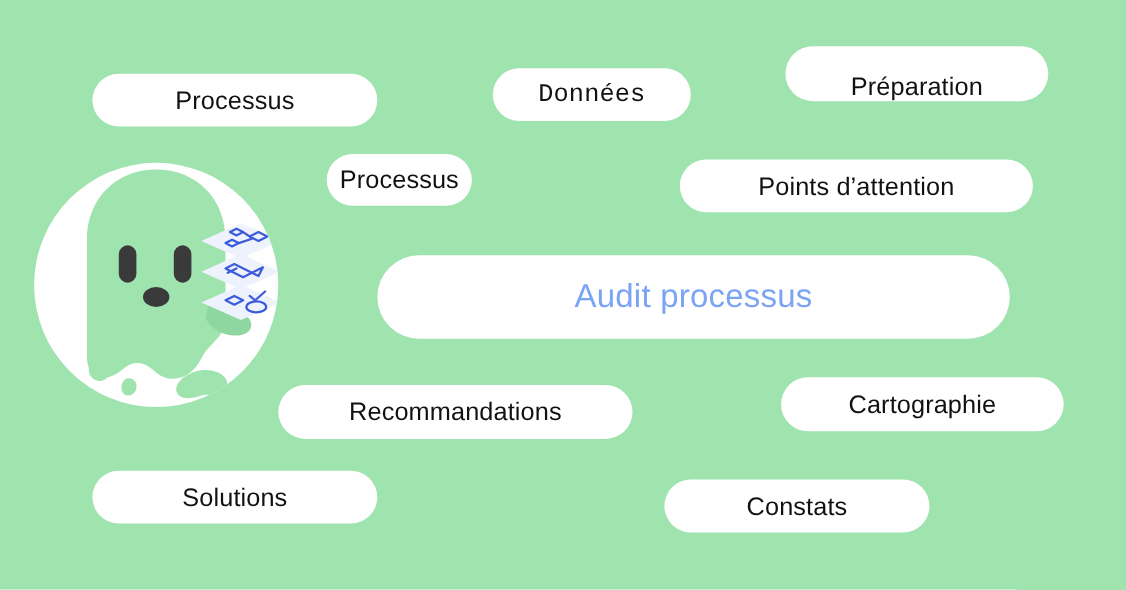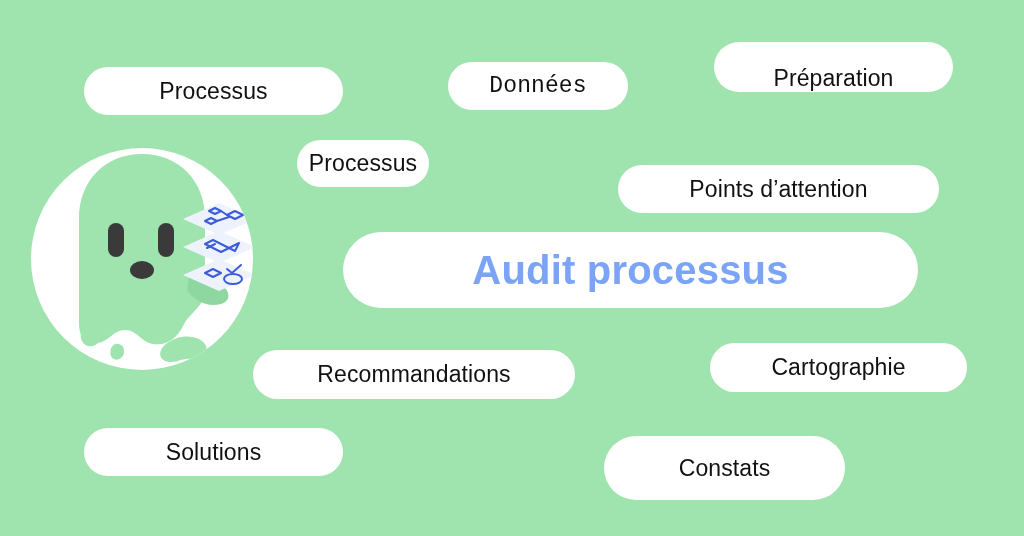--- a/index.html
+++ b/index.html
@@ -32,22 +32,22 @@
     color: #111111;
     font-size: 23px;
     font-weight: 400;
     letter-spacing: 0.1px;
     white-space: nowrap;
     user-select: none;
   }
 
   .pill.center {
     color: #7ba4f6;
-    font-weight: 700;
-    font-size: 40px;
+    font-weight: 400;
+    font-size: 30px;
     letter-spacing: 0.2px;
   }
 
   
   #mascot-wrap {
     position: absolute;
     left: 31px;
     top: 148px;
     width: 222px;
     height: 222px;
@@ -154,33 +154,33 @@
       </div>
       <div class="pill" style="left: 448px; top: 62px; width: 180px; height: 48px; font-family: Liberation Mono, monospace;">
         <span>Données</span>
       </div>
       <div class="pill" style="left: 714px; top: 42px; width: 239px; height: 50px; align-items: flex-end;">
         <span>Préparation</span>
       </div>
       <div class="pill" style="left: 297px; top: 140px; width: 132px; height: 47px;">
         <span>Processus</span>
       </div>
-      <div class="pill" style="left: 618px; top: 145px; width: 321px; height: 48px; margin-top: 20px;">
+      <div class="pill" style="left: 618px; top: 145px; width: 321px; height: 48px;">
         <span>Points d’attention</span>
       </div>
       <div class="pill" style="left: 253px; top: 350px; width: 322px; height: 49px;">
         <span>Recommandations</span>
       </div>
       <div class="pill" style="left: 710px; top: 343px; width: 257px; height: 49px;">
         <span>Cartographie</span>
       </div>
       <div class="pill" style="left: 84px; top: 428px; width: 259px; height: 48px;">
         <span>Solutions</span>
       </div>
-      <div class="pill" style="left: 604px; top: 436px; width: 241px; height: 64px;">
+      <div class="pill" style="left: 604px; top: 436px; width: 241px; height: 48px;">
         <span>Constats</span>
       </div>
     </div>
 
   <div class="pill center" style="left:343px; top:232px; width:575px; height:76px;">
     <span>Audit processus</span>
   </div>
 
 </div>
 

